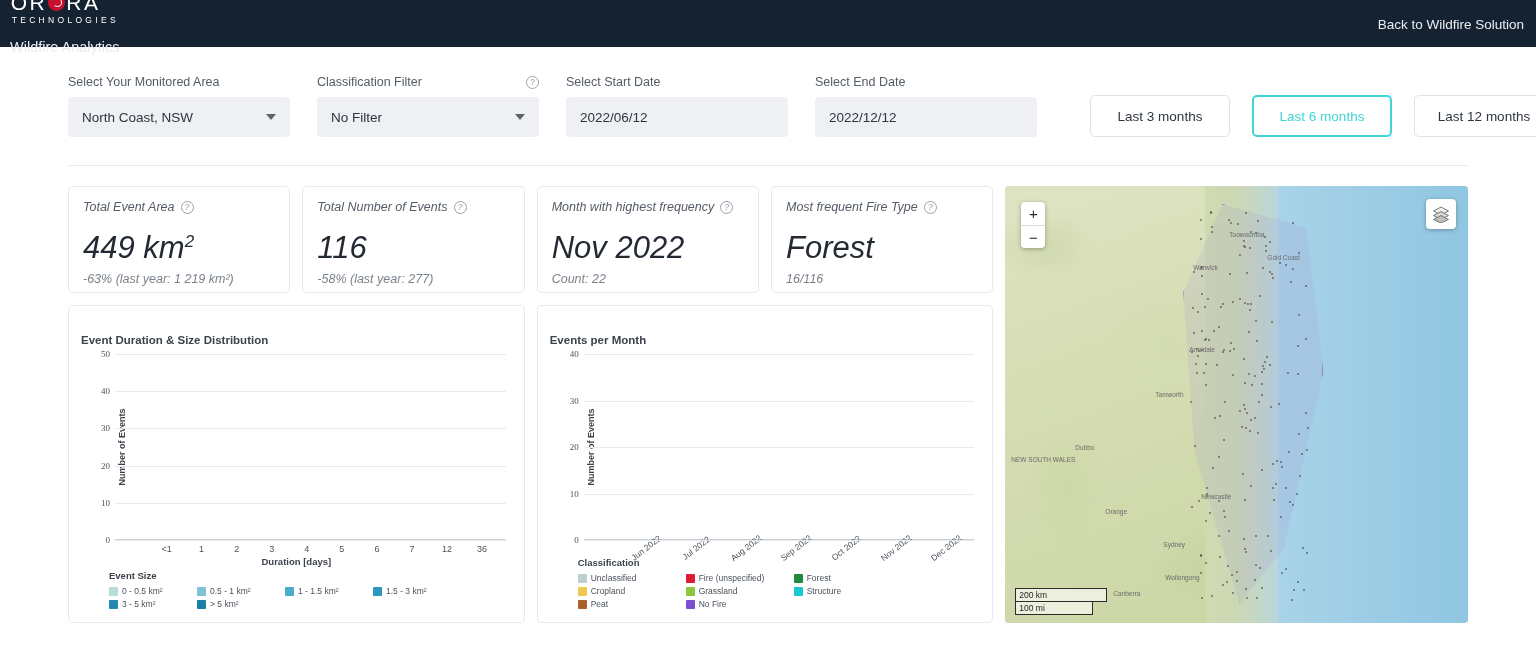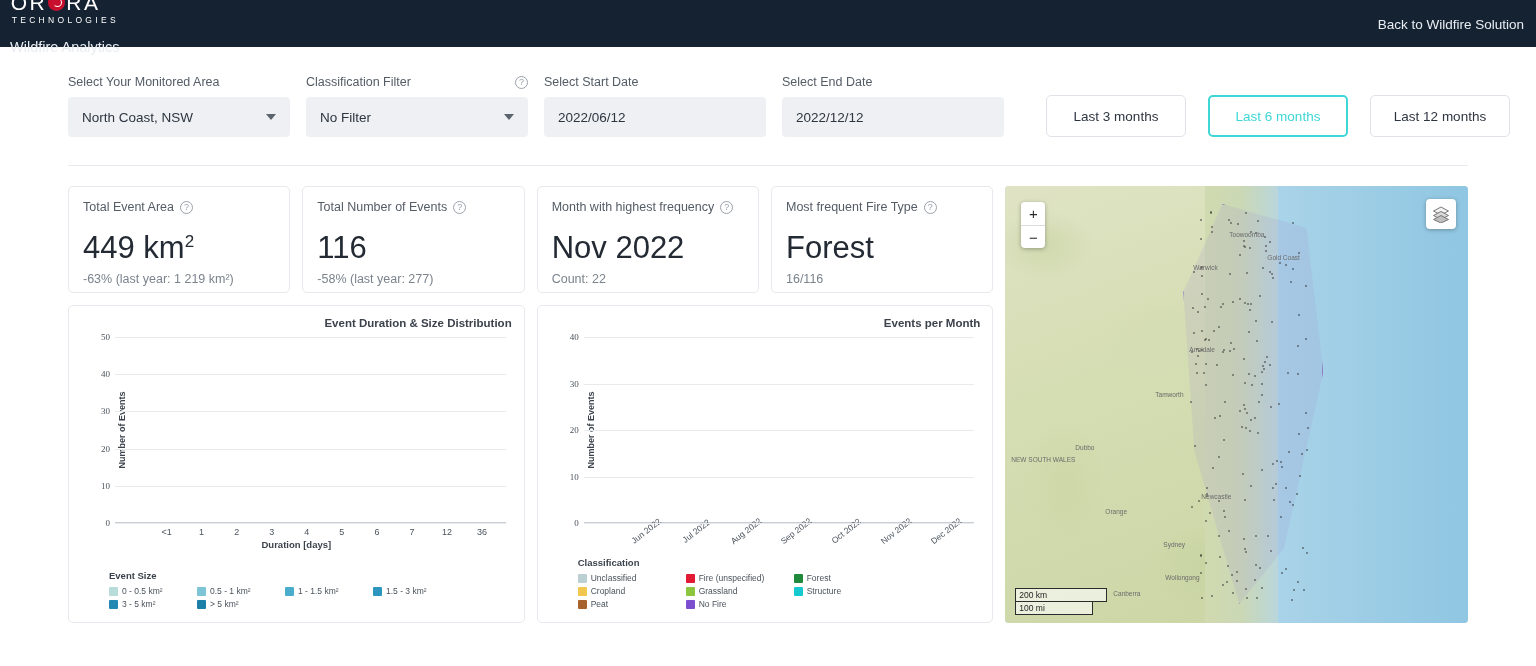--- a/index.html
+++ b/index.html
@@ -39,21 +39,21 @@
     font-size: 8.5px; letter-spacing: 3.3px; color: #ffffff;
     margin-top: 3px; padding-left: 1px; text-align: center;
   }
   .app-title { color: #e9edf2; font-size: 14.5px; }
   .topbar-right { margin-left: auto; }
   .back-link { color: #e9edf2; font-size: 13.5px; cursor: pointer; }
 
   
   .filters {
     display: flex; align-items: flex-end;
-    padding: 28px 68px 0 68px; gap: 0;
+    padding: 28px 68px 0 68px; gap: 11px;
   }
   .field { margin-right: 16px; }
   .field-label {
     font-size: 12.5px; color: #545c66; margin-bottom: 8px;
     display: flex; align-items: center;
   }
   .help-icon {
     display: inline-flex; align-items: center; justify-content: center;
     width: 13px; height: 13px; border-radius: 50%;
     border: 1px solid #9aa2ab; color: #9aa2ab;
@@ -77,43 +77,43 @@
     width: 140px; height: 42px; border: 1px solid #dfe3e8; border-radius: 5px;
     background: #fff; display: flex; align-items: center; justify-content: center;
     font-size: 13.5px; color: #2d3540; cursor: pointer;
   }
   .range-btn.active { border: 2px solid #3fd6d6; color: #3fd6d6; }
   .divider { margin: 28px 68px 0 68px; height: 1px; background: #e6e9ed; }
 
   
   .main { display: flex; padding: 20px 68px 0 68px; gap: 12px; }
   .left-col { width: 928px; }
-  .kpi-row { display: flex; gap: 12px; }
+  .kpi-row { display: flex; gap: 12px; font-style: italic; }
   .kpi-card {
     flex: 1; height: 107px; background: #fff;
     border: 1px solid #e6e9ed; border-radius: 5px; padding: 13px 14px;
   }
   .kpi-label {
     font-size: 12.5px; color: #545c66; display: flex; align-items: center;
   }
   .kpi-value {
     font-size: 31px; color: #232a33; font-weight: 400; margin-top: 16px; line-height: 1.15;
   }
   .kpi-value sup { font-size: 17px; vertical-align: super; }
   .kpi-sub { font-size: 12.5px; color: #7b838d; margin-top: 6px; }
 
   .charts-row { display: flex; gap: 12px; margin-top: 12px; }
   .chart-card {
     flex: 1; height: 318px; background: #fff;
     border: 1px solid #e6e9ed; border-radius: 5px;
     padding: 10px 12px 8px 12px; position: relative;
   }
   .chart-title {
-    text-align: right; font-size: 11.5px; font-weight: bold;
-    color: #3c434c; margin-top: 1px;
+    text-align: left; font-size: 11.5px; font-weight: bold;
+    color: #3c434c; margin-top: 18px;
   }
   .plot-wrap { position: relative; height: 186px; margin-top: 8px; }
   .ylab {
     position: absolute; left: 2px; top: 50%;
     transform: translateY(-50%) rotate(-90deg); transform-origin: center;
     font-size: 9px; font-weight: bold; color: #3c434c; white-space: nowrap;
   }
   .plot { position: absolute; left: 34px; right: 6px; top: 0; bottom: 0; }
   .gridline {
     position: absolute; left: 0; right: 0; height: 1px; background: #e8ebee;

